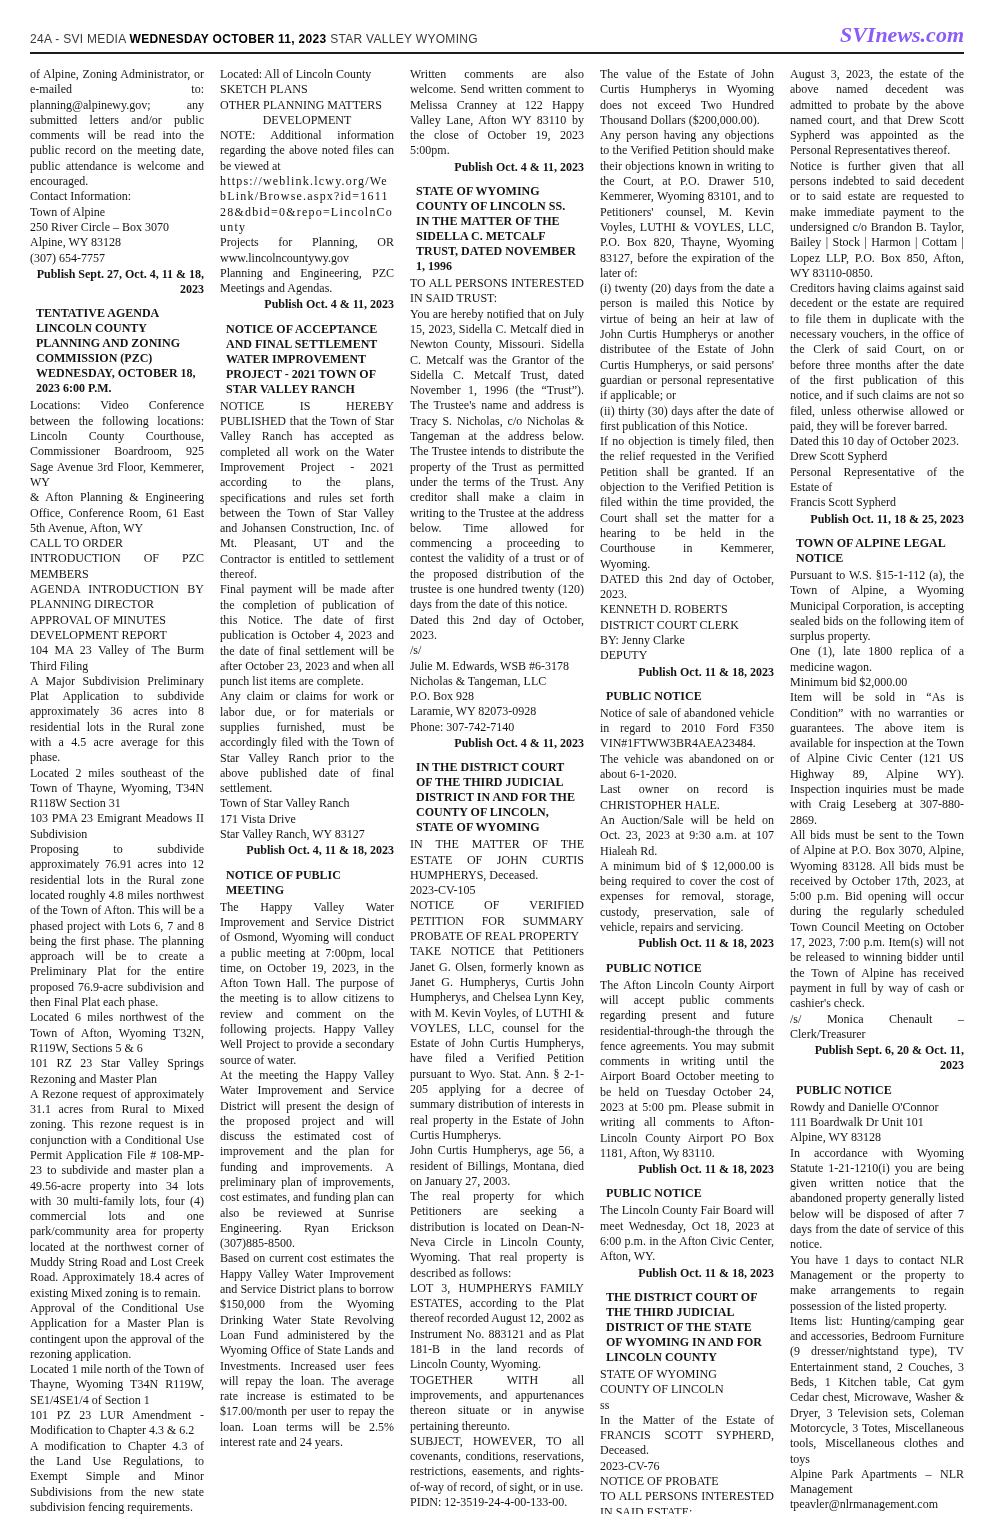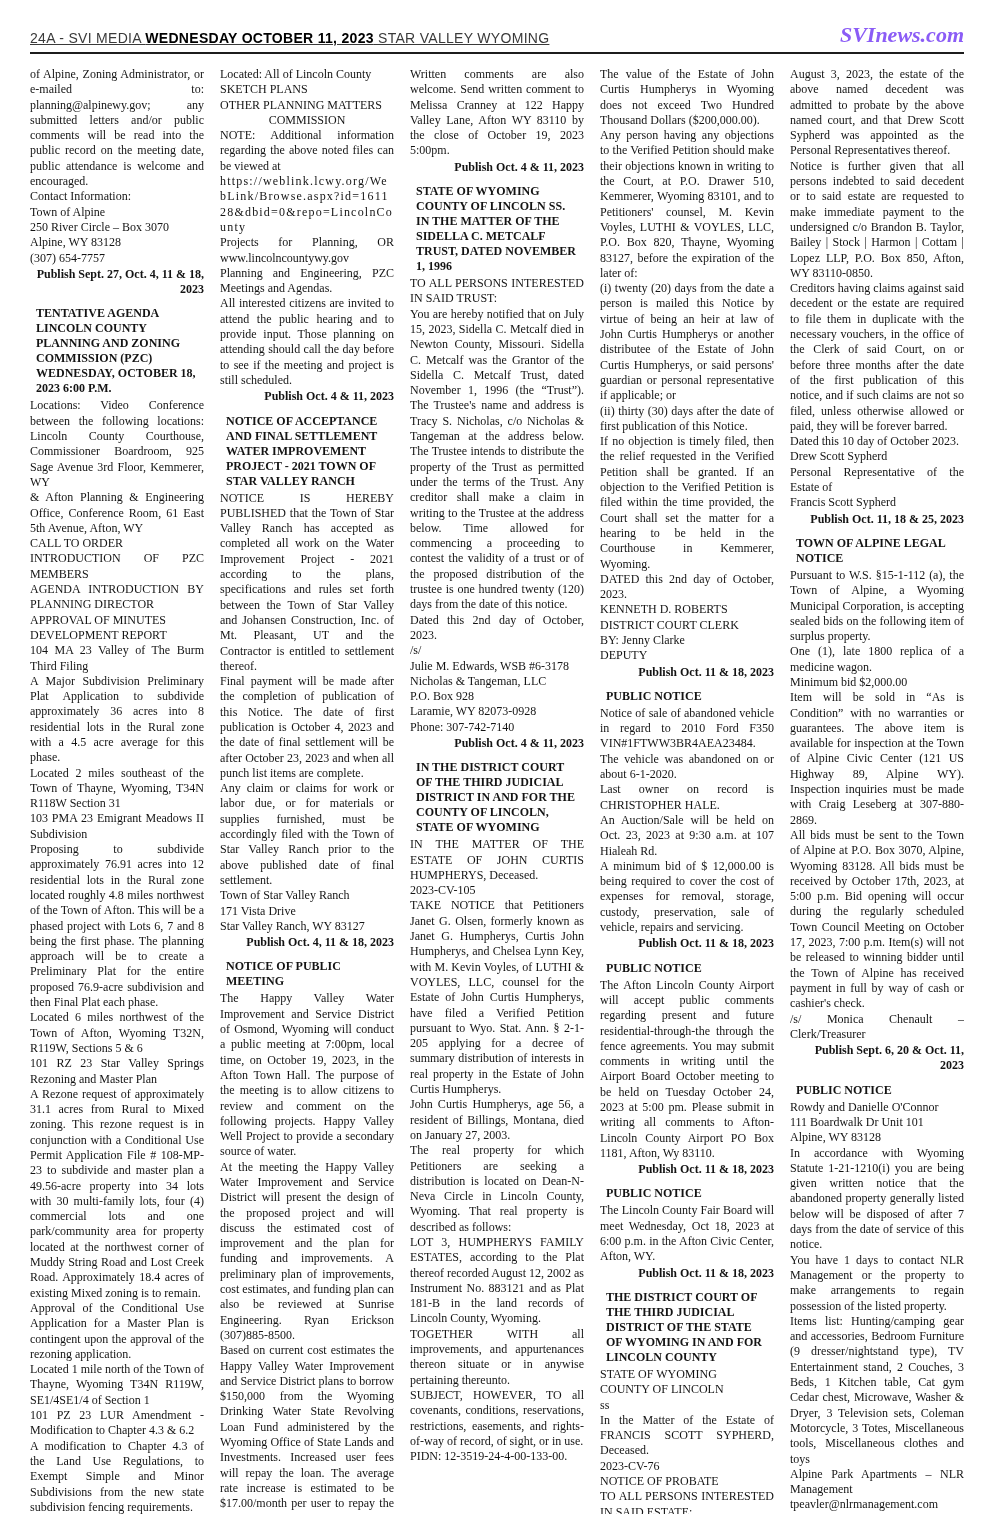--- a/index.html
+++ b/index.html
@@ -1,21 +1,21 @@
 <!DOCTYPE html>
 <html><head>
 <meta charset="utf-8">
 <title>Legal Notices Page</title>
 <style>
   * { margin:0; padding:0; box-sizing:border-box; }
   html, body { width:994px; height:1536px; background:#ffffff; }
   body { font-family:"Liberation Serif", serif; color:#141414; position:relative; overflow:hidden; }
 
   .masthead { display:flex; justify-content:space-between; align-items:flex-end; padding:24px 30px 6px 30px; }
-  .masthead-left { font-family:"Liberation Sans", sans-serif; font-size:14px; color:#3a3a3a; letter-spacing:.3px; white-space:nowrap;text-decoration:underline; }
+  .masthead-left { font-family:"Liberation Sans", sans-serif; font-size:12px; color:#3a3a3a; letter-spacing:.3px; white-space:nowrap; }
   .masthead-left .bold-date { font-weight:bold; color:#000; }
   .site-name { font-family:"Liberation Serif", serif; font-weight:bold; font-style:italic; font-size:22px; color:#8b5cf6; line-height:1; }
 
   .rule { border-top:2px solid #1c1c1c; margin:0 30px; }
 
   main { display:flex; gap:16px; padding:13px 30px 0 30px; height:1460px; overflow:hidden; }
   .col { flex:1 1 0; min-width:0; overflow:hidden; font-size:12px; line-height:1.275; text-align:justify; }
 
   .blk { margin:0; }
   .blk.h { font-weight:bold; text-align:left; margin:9px 6px 2px 6px; line-height:1.25; }
@@ -62,25 +62,24 @@
       <p class="blk p">A Rezone request of approximately 31.1 acres from Rural to Mixed zoning. This rezone request is in conjunction with a Conditional Use Permit Application File # 108-MP-23 to subdivide and master plan a 49.56-acre property into 34 lots with 30 multi-family lots, four (4) commercial lots and one park/community area for property located at the northwest corner of Muddy String Road and Lost Creek Road. Approximately 18.4 acres of existing Mixed zoning is to remain.</p>
       <p class="blk p">Approval of the Conditional Use Application for a Master Plan is contingent upon the approval of the rezoning application.</p>
       <p class="blk p">Located 1 mile north of the Town of Thayne, Wyoming T34N R119W, SE1/4SE1/4 of Section 1</p>
       <p class="blk p">101 PZ 23 LUR Amendment - Modification to Chapter 4.3 &amp; 6.2</p>
       <p class="blk p">A modification to Chapter 4.3 of the Land Use Regulations, to Exempt Simple and Minor Subdivisions from the new state subdivision fencing requirements.</p>
     </div>
     <div class="col">
       <p class="blk p">Located: All of Lincoln County</p>
       <p class="blk p">SKETCH PLANS</p>
       <p class="blk p">OTHER PLANNING MATTERS</p>
-      <p class="blk c">COMMISSION</p>
+      <p class="blk c">DEVELOPMENT</p>
       <p class="blk p">NOTE: Additional information regarding the above noted files can be viewed at</p>
       <p class="blk p u">https://weblink.lcwy.org/WebLink/Browse.aspx?id=161128&amp;dbid=0&amp;repo=LincolnCounty</p>
       <p class="blk p">Projects for Planning, OR www.lincolncountywy.gov Planning and Engineering, PZC Meetings and Agendas.</p>
-      <p class="blk p">All interested citizens are invited to attend the public hearing and to provide input. Those planning on attending should call the day before to see if the meeting and project is still scheduled.</p>
       <p class="blk pub">Publish Oct. 4 &amp; 11, 2023</p>
       <p class="blk h">NOTICE OF ACCEPTANCE AND FINAL SETTLEMENT WATER IMPROVEMENT PROJECT - 2021 TOWN OF STAR VALLEY RANCH</p>
       <p class="blk p">NOTICE IS HEREBY PUBLISHED that the Town of Star Valley Ranch has accepted as completed all work on the Water Improvement Project - 2021 according to the plans, specifications and rules set forth between the Town of Star Valley and Johansen Construction, Inc. of Mt. Pleasant, UT and the Contractor is entitled to settlement thereof.</p>
       <p class="blk p">Final payment will be made after the completion of publication of this Notice. The date of first publication is October 4, 2023 and the date of final settlement will be after October 23, 2023 and when all punch list items are complete.</p>
       <p class="blk p">Any claim or claims for work or labor due, or for materials or supplies furnished, must be accordingly filed with the Town of Star Valley Ranch prior to the above published date of final settlement.</p>
       <p class="blk p">Town of Star Valley Ranch</p>
       <p class="blk p">171 Vista Drive</p>
       <p class="blk p">Star Valley Ranch, WY 83127</p>
       <p class="blk pub">Publish Oct. 4, 11 &amp; 18, 2023</p>
       <p class="blk h">NOTICE OF PUBLIC MEETING</p>
@@ -98,20 +97,21 @@
       <p class="blk p">/s/</p>
       <p class="blk p">Julie M. Edwards, WSB #6-3178</p>
       <p class="blk p">Nicholas &amp; Tangeman, LLC</p>
       <p class="blk p">P.O. Box 928</p>
       <p class="blk p">Laramie, WY 82073-0928</p>
       <p class="blk p">Phone: 307-742-7140</p>
       <p class="blk pub">Publish Oct. 4 &amp; 11, 2023</p>
       <p class="blk h">IN THE DISTRICT COURT OF THE THIRD JUDICIAL DISTRICT IN AND FOR THE COUNTY OF LINCOLN, STATE OF WYOMING</p>
       <p class="blk p">IN THE MATTER OF THE ESTATE OF JOHN CURTIS HUMPHERYS, Deceased.</p>
       <p class="blk p">2023-CV-105</p>
+      <p class="blk p">NOTICE OF VERIFIED PETITION FOR SUMMARY PROBATE OF REAL PROPERTY</p>
       <p class="blk p">TAKE NOTICE that Petitioners Janet G. Olsen, formerly known as Janet G. Humpherys, Curtis John Humpherys, and Chelsea Lynn Key, with M. Kevin Voyles, of LUTHI &amp; VOYLES, LLC, counsel for the Estate of John Curtis Humpherys, have filed a Verified Petition pursuant to Wyo. Stat. Ann. § 2-1-205 applying for a decree of summary distribution of interests in real property in the Estate of John Curtis Humpherys.</p>
       <p class="blk p">John Curtis Humpherys, age 56, a resident of Billings, Montana, died on January 27, 2003.</p>
       <p class="blk p">The real property for which Petitioners are seeking a distribution is located on Dean-N-Neva Circle in Lincoln County, Wyoming. That real property is described as follows:</p>
       <p class="blk p">LOT 3, HUMPHERYS FAMILY ESTATES, according to the Plat thereof recorded August 12, 2002 as Instrument No. 883121 and as Plat 181-B in the land records of Lincoln County, Wyoming.</p>
       <p class="blk p">TOGETHER WITH all improvements, and appurtenances thereon situate or in anywise pertaining thereunto.</p>
       <p class="blk p">SUBJECT, HOWEVER, TO all covenants, conditions, reservations, restrictions, easements, and rights-of-way of record, of sight, or in use.</p>
       <p class="blk p">PIDN: 12-3519-24-4-00-133-00.</p>
     </div>
     <div class="col">
       <p class="blk p">The value of the Estate of John Curtis Humpherys in Wyoming does not exceed Two Hundred Thousand Dollars ($200,000.00).</p>

